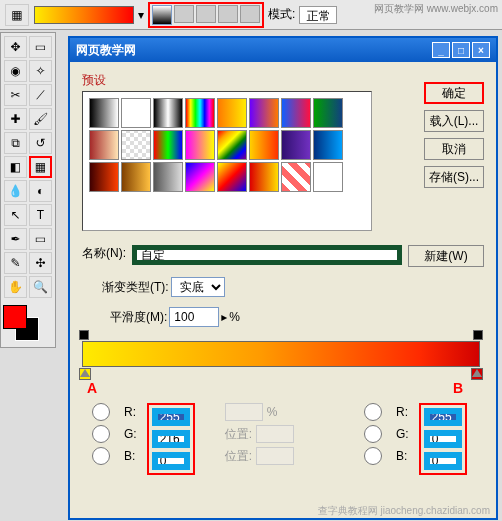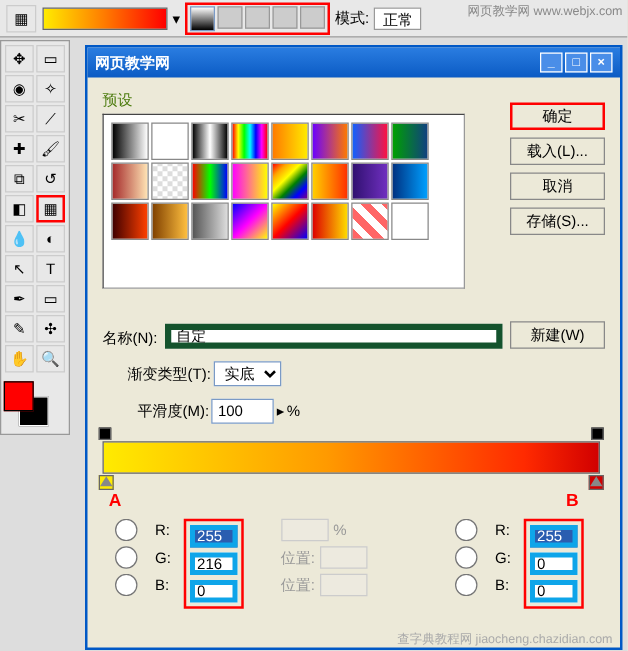--- a/index.html
+++ b/index.html
@@ -17,42 +17,42 @@
 .gtype{width:20px;height:18px;border:1px solid #999;margin:0 1px;background:#ccc;cursor:pointer}
 .gtype.sel{background:linear-gradient(#fff,#000)}
 .mode-sel{border:1px solid #999;background:#fff;padding:1px 6px;height:18px}
 .watermark{position:absolute;right:4px;top:2px;font-size:10px;color:#888}
 .dialog{position:absolute;left:68px;top:36px;width:430px;height:484px;background:#ece9d8;border:2px solid #0058c6}
 .titlebar{height:24px;background:linear-gradient(#2a7de1,#0b5bc4);color:#fff;display:flex;align-items:center;padding:0 6px;font-weight:bold}
 .titlebar .wbtns{margin-left:auto;display:flex;gap:2px}
 .wbtn{width:18px;height:16px;background:#4a8ee8;border:1px solid #fff;color:#fff;display:flex;align-items:center;justify-content:center;font-size:10px;cursor:pointer}
 .dlg-body{padding:10px 12px;position:relative;height:460px}
 .presets{position:relative}
-.preset-label{color:#4d7c0f;margin-bottom:2px}
+.preset-label{color:#b91c1c;margin-bottom:2px}
 .preset-box{width:290px;height:140px;background:#fff;border:1px inset #999;padding:6px;overflow:auto}
 .preset-grid{display:grid;grid-template-columns:repeat(8,30px);gap:2px}
 .pswatch{width:30px;height:30px;border:1px solid #888;cursor:pointer}
 .right-btns{position:absolute;right:0;top:10px;display:flex;flex-direction:column;gap:6px}
-.dlg-btn{width:76px;height:22px;background:#ece9d8;border:1px solid #888;cursor:pointer}
+.dlg-btn{width:60px;height:22px;background:#ece9d8;border:1px solid #888;cursor:pointer}
 .dlg-btn.hl{border:2px solid red}
-.name-row{margin-top:26px;display:flex;align-items:flex-end;gap:6px}
+.name-row{margin-top:14px;display:flex;align-items:flex-start;gap:6px}
 .name-row input{flex:1;border:5px solid #14532d;height:20px;padding:0 4px}
 .field-row{margin-top:10px;display:flex;align-items:center;gap:2px}
 .sel{border:1px solid #7a9ac6;background:#fff;height:20px;padding:0 4px}
 .grad-bar{position:relative;margin-top:14px;width:398px;height:26px;border:1px solid #666;background:linear-gradient(90deg,#ffeb00 0%,#ff9a00 45%,#ff2a00 85%,#d10000 100%)}
 .stop{position:absolute;width:10px;height:12px;bottom:-12px;cursor:pointer}
 .stop::before{content:"";position:absolute;left:0;top:0;border-left:5px solid transparent;border-right:5px solid transparent;border-bottom:8px solid #888}
 .stop.sbox{width:12px;height:12px;border:1px solid #666;bottom:-14px}
 .ostop{position:absolute;width:10px;height:10px;top:-12px;border:1px solid #666;background:#000}
 .lblA{position:absolute;left:4px;bottom:-30px;color:red;font-weight:bold;font-size:14px}
 .lblB{position:absolute;right:16px;bottom:-30px;color:red;font-weight:bold;font-size:14px}
 .rgb-area{margin-top:36px;display:flex;gap:60px}
 .rgb-col{display:flex;flex-direction:column;gap:4px}
 .rgb-row{display:flex;align-items:center;gap:4px}
-.rgb-row input{width:38px;height:18px;border:4px solid #0ea5e9;text-align:left;padding:0 2px}
+.rgb-row input{width:38px;height:18px;border:6px solid #0ea5e9;text-align:left;padding:0 2px}
 .rgb-row input.selv{background:#2a5db0;color:#fff}
 .rgb-box-hl{border:2px solid red;padding:3px}
 .pos-row{display:flex;align-items:center;gap:4px;color:#999}
 .pos-row input{width:38px;height:18px;border:1px solid #ccc}
 .wm2{position:absolute;right:6px;bottom:4px;font-size:10px;color:#aaa}
 </style>
 </head>
 <body>
 
 <div class="top-opts">

